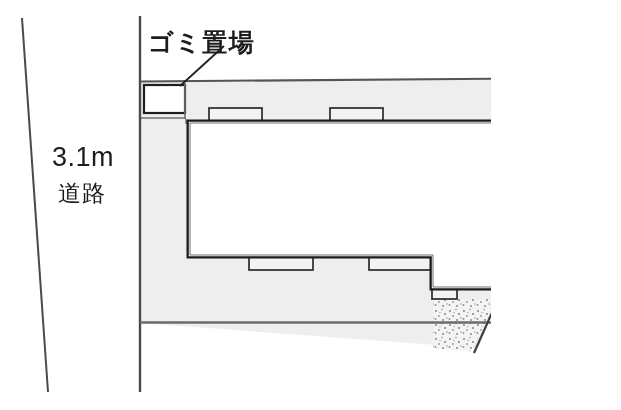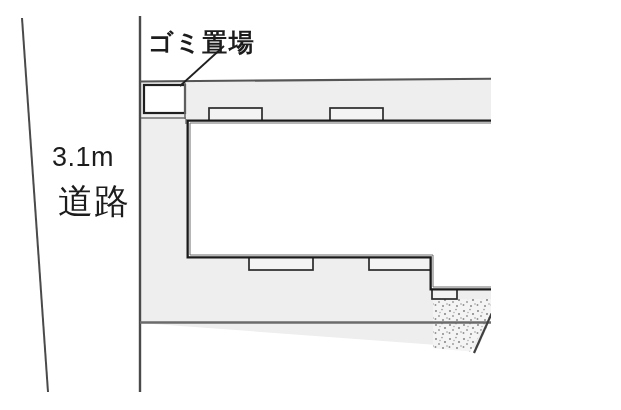--- a/index.html
+++ b/index.html
@@ -34,21 +34,21 @@
   }
   #road-width-label {
     left: 52px;
     top: 142px;
     font-size: 27px;
     letter-spacing: 0.5px;
   }
   #road-name-label {
     left: 58px;
     top: 181px;
-    font-size: 35px;
+    font-size: 23px;
     letter-spacing: 1px;
   }
   #trash-label {
     left: 148px;
     top: 28px;
     font-size: 25px;
     letter-spacing: 1.5px;
     font-weight: 600;
   }
   #bike-label {

